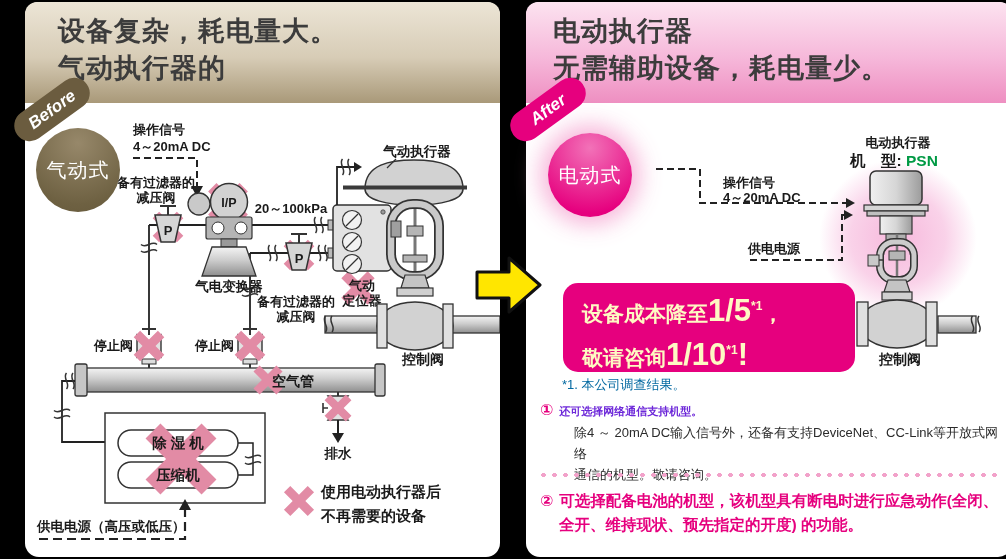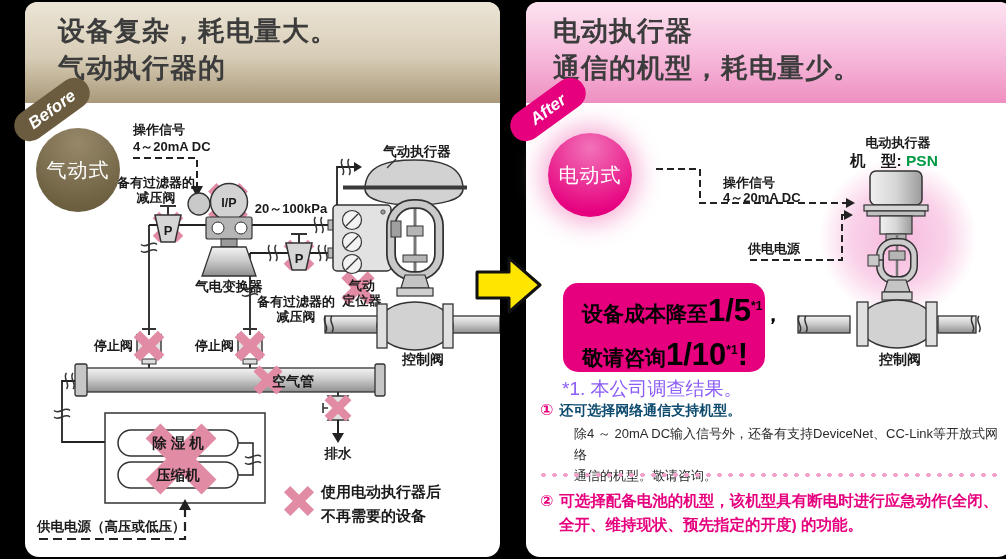--- a/index.html
+++ b/index.html
@@ -22,29 +22,29 @@
   .type-circle{position:absolute;width:84px;height:84px;border-radius:50%;display:flex;
          align-items:center;justify-content:center;color:#fff;font-weight:normal;
          font-size:20px;letter-spacing:1px;z-index:4;}
   .circle-pneu{left:11px;top:126px;
          background:radial-gradient(140% 140% at 50% 18%,#97886a 0%,#6e6142 52%,#574a30 100%);}
   .circle-elec{left:22px;top:131px;
          background:radial-gradient(140% 140% at 50% 18%,#f272b8 0%,#e6007e 55%,#cf0070 100%);
          box-shadow:0 0 22px 8px rgba(246,170,212,.85);}
   svg.diag{position:absolute;left:0;top:101px;}
   svg text{font-family:"Liberation Sans","DejaVu Sans",sans-serif;font-weight:bold;fill:#1a1a1a;}
-  .benefit{position:absolute;left:37px;top:281px;width:202px;height:89px;background:#e6007e;
-         border-radius:15px;color:#000000;font-weight:bold;padding:9px 0 0 19px;box-sizing:border-box;z-index:3;}
+  .benefit{position:absolute;left:37px;top:281px;width:292px;height:89px;background:#e6007e;
+         border-radius:15px;color:#fef9c3;font-weight:bold;padding:9px 0 0 19px;box-sizing:border-box;z-index:3;}
   .benefit .bl{font-size:21px;line-height:37px;white-space:nowrap;}
   .benefit .big{font-size:31px;}
   .benefit .sup{font-size:12px;position:relative;top:-11px;}
-  .footnote{position:absolute;left:36px;top:374px;font-size:19px;color:#8b5cf6;}
+  .footnote{position:absolute;left:36px;top:374px;font-size:13px;color:#0369a1;}
   .note{position:absolute;left:14px;width:465px;}
   .note1{top:399px;}
-  .note-head{color:#0c4a6e;font-weight:bold;font-size:14px;}
+  .note-head{color:#6d28d9;font-weight:bold;font-size:11px;}
   .note-num{color:#e6007e;font-weight:bold;font-size:15.5px;margin-right:6px;}
   .note-body{margin-left:34px;color:#2b2b2b;font-size:13px;line-height:1.6;margin-top:4px;}
   .dotted{position:absolute;left:12px;top:470px;width:463px;height:6px;
          background-image:radial-gradient(circle,#f2a2ca 2.1px,rgba(0,0,0,0) 2.5px);
          background-size:11px 6px;background-repeat:repeat-x;}
   .note2{top:487px;color:#e6007e;font-weight:bold;font-size:15.5px;line-height:1.55;}
   .note2 .cont{margin-left:19px;}
   .mid-arrow{position:absolute;left:474px;top:255px;z-index:6;}
 </style>
 </head>
@@ -227,21 +227,21 @@
   </div>
 
   <svg class="mid-arrow" width="70" height="62" viewBox="0 0 70 62">
     <polygon points="3,17 35,17 35,3 66,30 35,57 35,43 3,43" fill="#ffe600" stroke="#111" stroke-width="3" stroke-linejoin="round"></polygon>
   </svg>
 
   <div class="card card-right">
     <div class="hdr hdr-right"></div>
     <div class="title" style="left:27px;">
       <div>电动执行器</div>
-      <div>通信的机型，耗电量少。</div>
+      <div>无需辅助设备，耗电量少。</div>
     </div>
     <div class="badge badge-after">After</div>
     <div class="type-circle circle-elec">电动式</div>
 
     <svg class="diag" width="486" height="454" viewBox="0 0 486 454">
       <defs>
         <radialGradient id="glow">
           <stop offset="0" stop-color="#f6b4da" stop-opacity=".95"></stop>
           <stop offset=".45" stop-color="#f6b4da" stop-opacity=".6"></stop>
           <stop offset=".75" stop-color="#f6b4da" stop-opacity="0"></stop>

